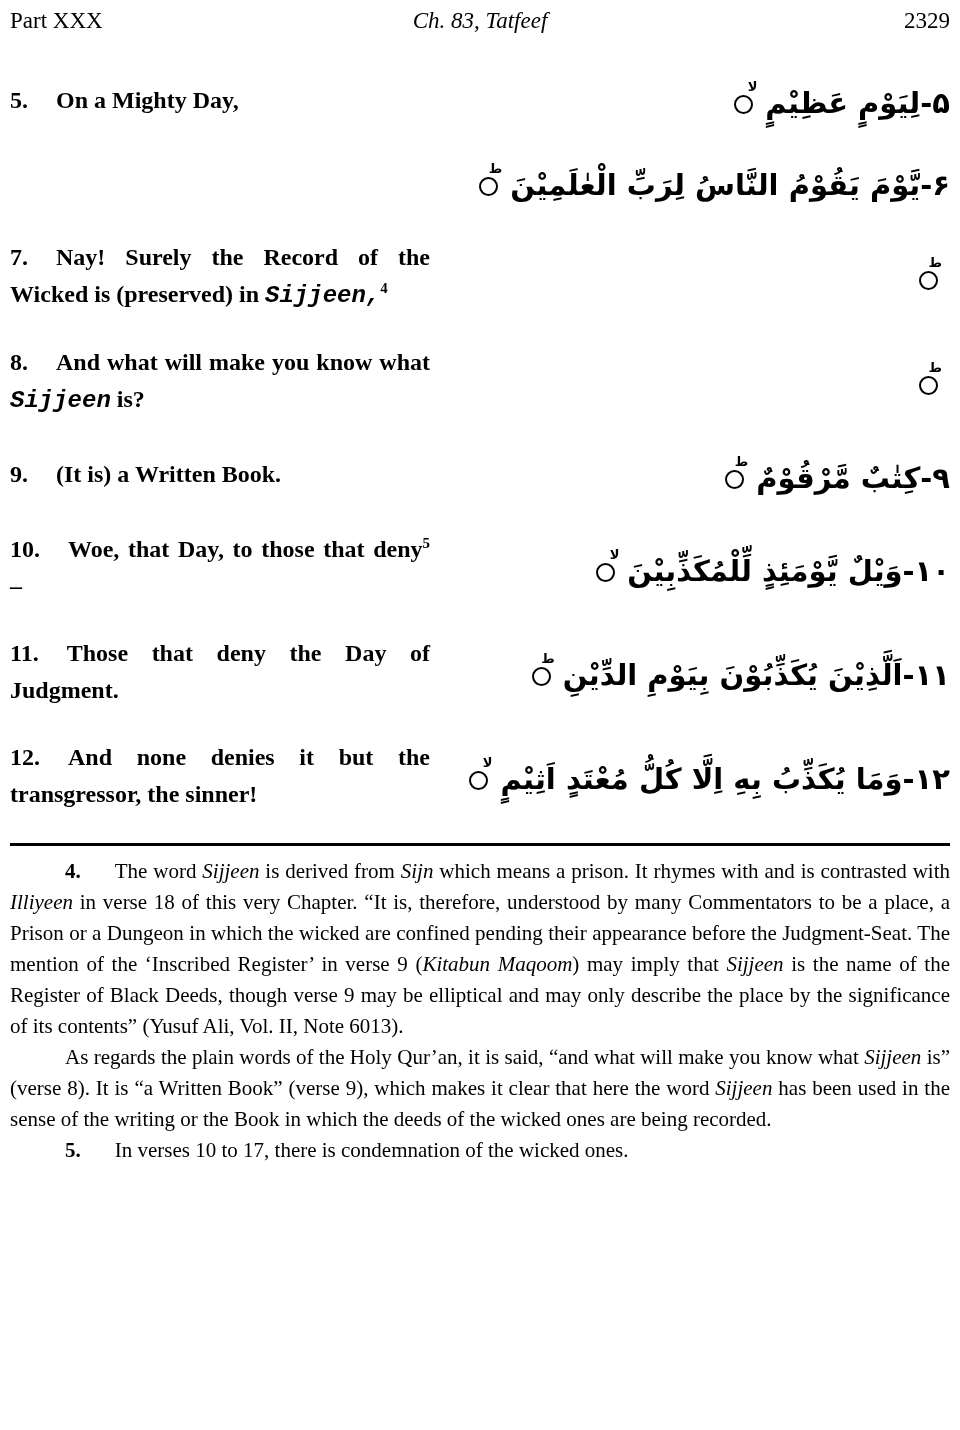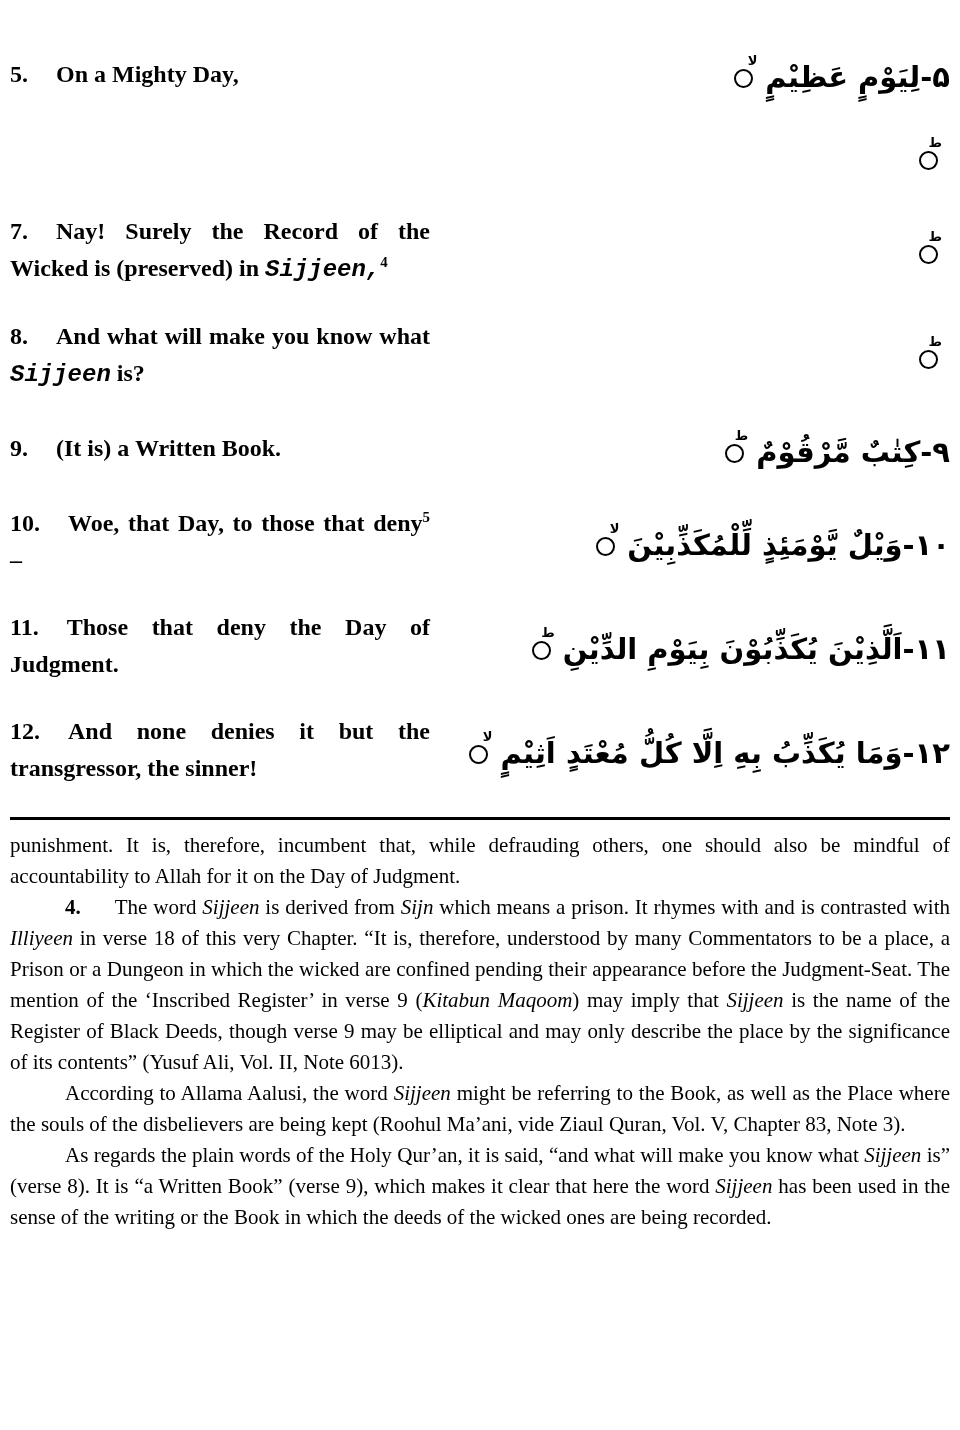--- a/index.html
+++ b/index.html
@@ -53,30 +53,35 @@
   .seg-i  { font-style: italic; }
   .seg-bi { font-weight: bold; font-style: italic; font-family: Liberation Mono, monospace; }
   .sup { vertical-align: super; font-size: 62%; line-height: 0; }
   .fn-num { font-weight: bold; margin-right: 34px; }
 </style>
 </head>
 <body>
 
 <div class="page">
 
+  <div class="header">
+    <span class="h-left">Part XXX</span>
+    <span class="h-center">Ch. 83, Tatfeef</span>
+    <span class="h-right">2329</span>
+  </div>
 
   <div class="verses">
 
     <div class="verse-row">
       <p class="verse-en"><span class="v-num">5.</span><span><span>On a Mighty Day,</span></span></p>
       <div class="verse-ar" dir="rtl"><span>۵-لِيَوْمٍ عَظِيْمٍ</span><span class="ayah-stop"><span class="stop-mark">لا</span></span></div>
     </div>
 
     <div class="verse-row">
-      <div class="verse-ar" dir="rtl"><span class="ayah-stop"><span class="stop-mark">ط</span></span></div>
+      <div class="verse-ar" dir="rtl"><span>۶-يَّوْمَ يَقُوْمُ النَّاسُ لِرَبِّ الْعٰلَمِيْنَ</span><span class="ayah-stop"><span class="stop-mark">ط</span></span></div>
     </div>
 
     <div class="verse-row">
       <p class="verse-en"><span class="v-num">7.</span><span><span>Nay! Surely the Record of the Wicked is (preserved) in </span><span class="seg-bi">Sijjeen,</span><span class="sup">4</span></span></p>
       <div class="verse-ar" dir="rtl"><span class="ayah-stop"><span class="stop-mark">ط</span></span></div>
     </div>
 
     <div class="verse-row">
       <p class="verse-en"><span class="v-num">8.</span><span><span>And what will make you know what </span><span class="seg-bi">Sijjeen</span><span> is?</span></span></p>
       <div class="verse-ar" dir="rtl"><span class="ayah-stop"><span class="stop-mark">ط</span></span></div>
@@ -100,19 +105,18 @@
     <div class="verse-row">
       <p class="verse-en"><span class="v-num">12.</span><span><span>And none denies it but the transgressor, the sinner!</span></span></p>
       <div class="verse-ar" dir="rtl"><span>۱۲-وَمَا يُكَذِّبُ بِهِ اِلَّا كُلُّ مُعْتَدٍ اَثِيْمٍ</span><span class="ayah-stop"><span class="stop-mark">لا</span></span></div>
     </div>
 
   </div>
 
   <hr class="separator">
 
   <div class="footnotes">
-    <p class="fn-p"><span>punishment. It is, therefore, incumbent that, while defrauding others, one should also be mindful of accountability to Allah for it on the Day of Judgment.</span></p>
     <p class="fn-p indent"><span class="fn-num">4.</span><span>The word </span><span class="seg-i">Sijjeen</span><span> is derived from </span><span class="seg-i">Sijn</span><span> which means a prison. It rhymes with and is contrasted with </span><span class="seg-i">Illiyeen</span><span> in verse 18 of this very Chapter. “It is, therefore, understood by many Commentators to be a place, a Prison or a Dungeon in which the wicked are confined pending their appearance before the Judgment-Seat. The mention of the ‘Inscribed Register’ in verse 9 (</span><span class="seg-i">Kitabun Maqoom</span><span>) may imply that </span><span class="seg-i">Sijjeen</span><span> is the name of the Register of Black Deeds, though verse 9 may be elliptical and may only describe the place by the significance of its contents” (Yusuf Ali, Vol. II, Note 6013).</span></p>
-    <p class="fn-p indent"><span>According to Allama Aalusi, the word </span><span class="seg-i">Sijjeen</span><span> might be referring to the Book, as well as the Place where the souls of the disbelievers are being kept (Roohul Ma’ani, vide Ziaul Quran, Vol. V, Chapter 83, Note 3).</span></p>
     <p class="fn-p indent"><span>As regards the plain words of the Holy Qur’an, it is said, “and what will make you know what </span><span class="seg-i">Sijjeen</span><span> is” (verse 8). It is “a Written Book” (verse 9), which makes it clear that here the word </span><span class="seg-i">Sijjeen</span><span> has been used in the sense of the writing or the Book in which the deeds of the wicked ones are being recorded.</span></p>
+    <p class="fn-p indent"><span class="fn-num">5.</span><span>In verses 10 to 17, there is condemnation of the wicked ones.</span></p>
   </div>
 
 </div>
 
 </body></html>

